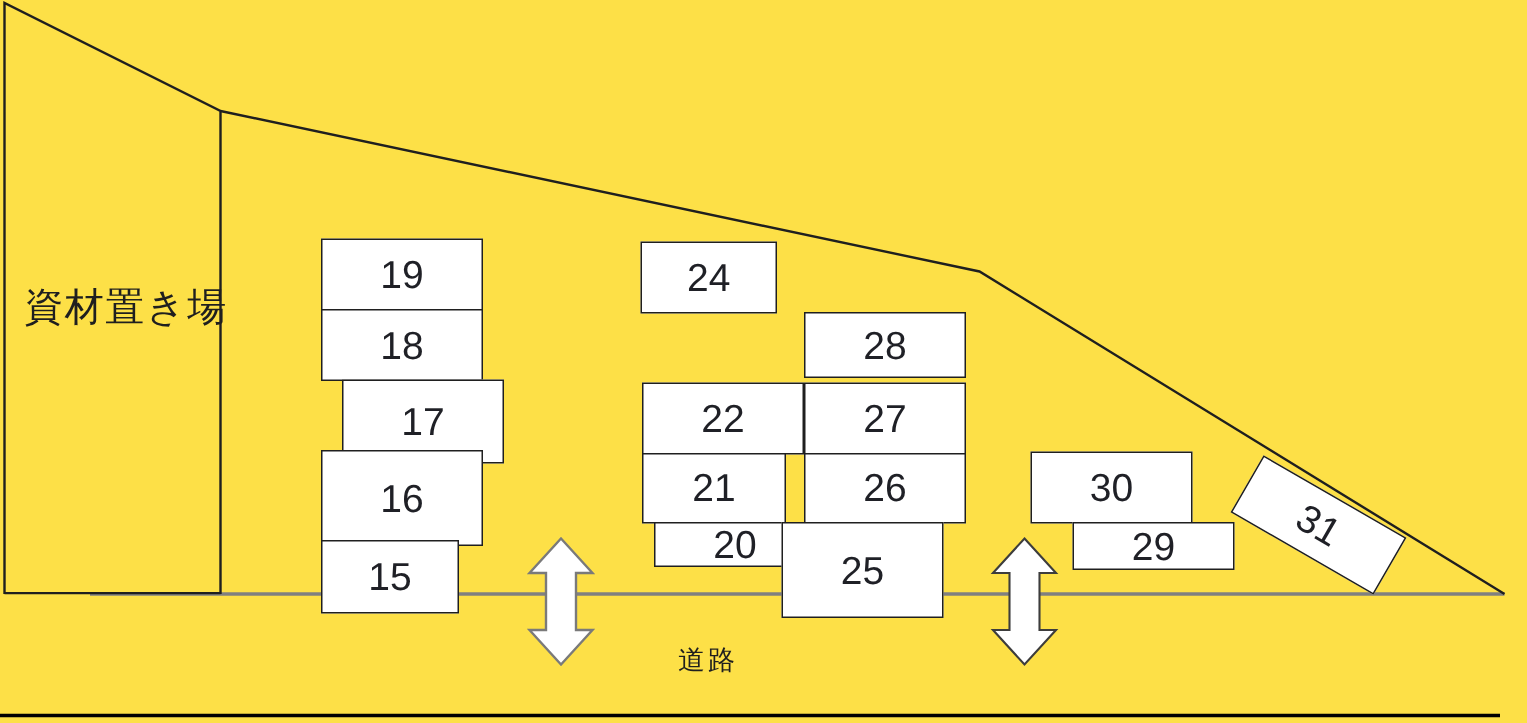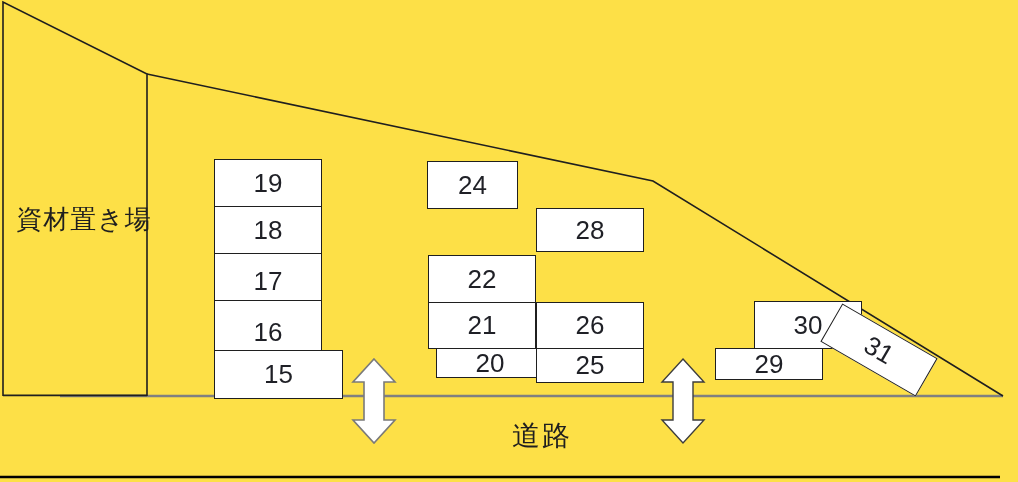--- a/index.html
+++ b/index.html
@@ -21,31 +21,31 @@
     font-size:26px;
     color:#1f2026;
     z-index:2;
   }
   .spot.rotated{
     transform:rotate(30deg);
   }
   .arrow-icon{position:absolute;z-index:3;}
   .storage-label{
     position:absolute;
-    left:2px;top:202px;width:164px;
+    left:2px;top:187px;width:164px;
     text-align:center;
     font-size:26px;letter-spacing:1px;
     z-index:2;
     font-family:Liberation Serif, serif;
   }
   .road-label{
     position:absolute;
-    left:452px;top:417px;width:120px;
-    text-align:right;
-    font-size:28px;letter-spacing:2px;
+    left:452px;top:428px;width:120px;
+    text-align:left;
+    font-size:18px;letter-spacing:2px;
     z-index:2;
   }
 </style>
 </head>
 <body>
 
 <div class="canvas">
 
   <svg class="layer" width="1018" height="482" viewBox="0 0 1018 482">
 
@@ -58,55 +58,58 @@
 
     <line x1="0" y1="477" x2="1000" y2="477" stroke="#000000" stroke-width="2.4"></line>
   </svg>
 
   <div class="spot" style="left:214px;top:159px;width:108px;height:48px">
       <span>19</span>
     </div>
   <div class="spot" style="left:214px;top:206px;width:108px;height:48px">
       <span>18</span>
     </div>
-  <div class="spot" style="left:214px;top:253px;width:108px;height:56px">
+  <div class="spot" style="left:228px;top:253px;width:108px;height:56px">
       <span>17</span>
     </div>
   <div class="spot" style="left:214px;top:300px;width:108px;height:64px">
       <span>16</span>
     </div>
-  <div class="spot" style="left:214px;top:350px;width:129px;height:49px">
+  <div class="spot" style="left:214px;top:360px;width:92px;height:49px">
       <span>15</span>
     </div>
 
   <div class="spot" style="left:427px;top:161px;width:91px;height:48px">
       <span>24</span>
     </div>
 
   <div class="spot" style="left:428px;top:255px;width:108px;height:48px">
       <span>22</span>
     </div>
-  <div class="spot" style="left:428px;top:302px;width:108px;height:47px">
+  <div class="spot" style="left:428px;top:302px;width:96px;height:47px">
       <span>21</span>
     </div>
   <div class="spot" style="left:436px;top:348px;width:108px;height:30px">
       <span>20</span>
     </div>
 
   <div class="spot" style="left:536px;top:208px;width:108px;height:44px">
       <span>28</span>
     </div>
+  <div class="spot" style="left:536px;top:255px;width:108px;height:48px">
+      <span>27</span>
+    </div>
   <div class="spot" style="left:536px;top:302px;width:108px;height:47px">
       <span>26</span>
     </div>
-  <div class="spot" style="left:536px;top:348px;width:108px;height:35px">
+  <div class="spot" style="left:521px;top:348px;width:108px;height:64px">
       <span>25</span>
     </div>
 
-  <div class="spot" style="left:754px;top:301px;width:108px;height:48px">
+  <div class="spot" style="left:687px;top:301px;width:108px;height:48px">
       <span>30</span>
     </div>
   <div class="spot" style="left:715px;top:348px;width:108px;height:32px">
       <span>29</span>
     </div>
   <div class="spot rotated" style="left:824px;top:328px;width:110px;height:44px">
       <span>31</span>
     </div>
 
   <svg class="arrow-icon" style="left:350px;top:357px" width="48" height="88" viewBox="0 0 48 88">

